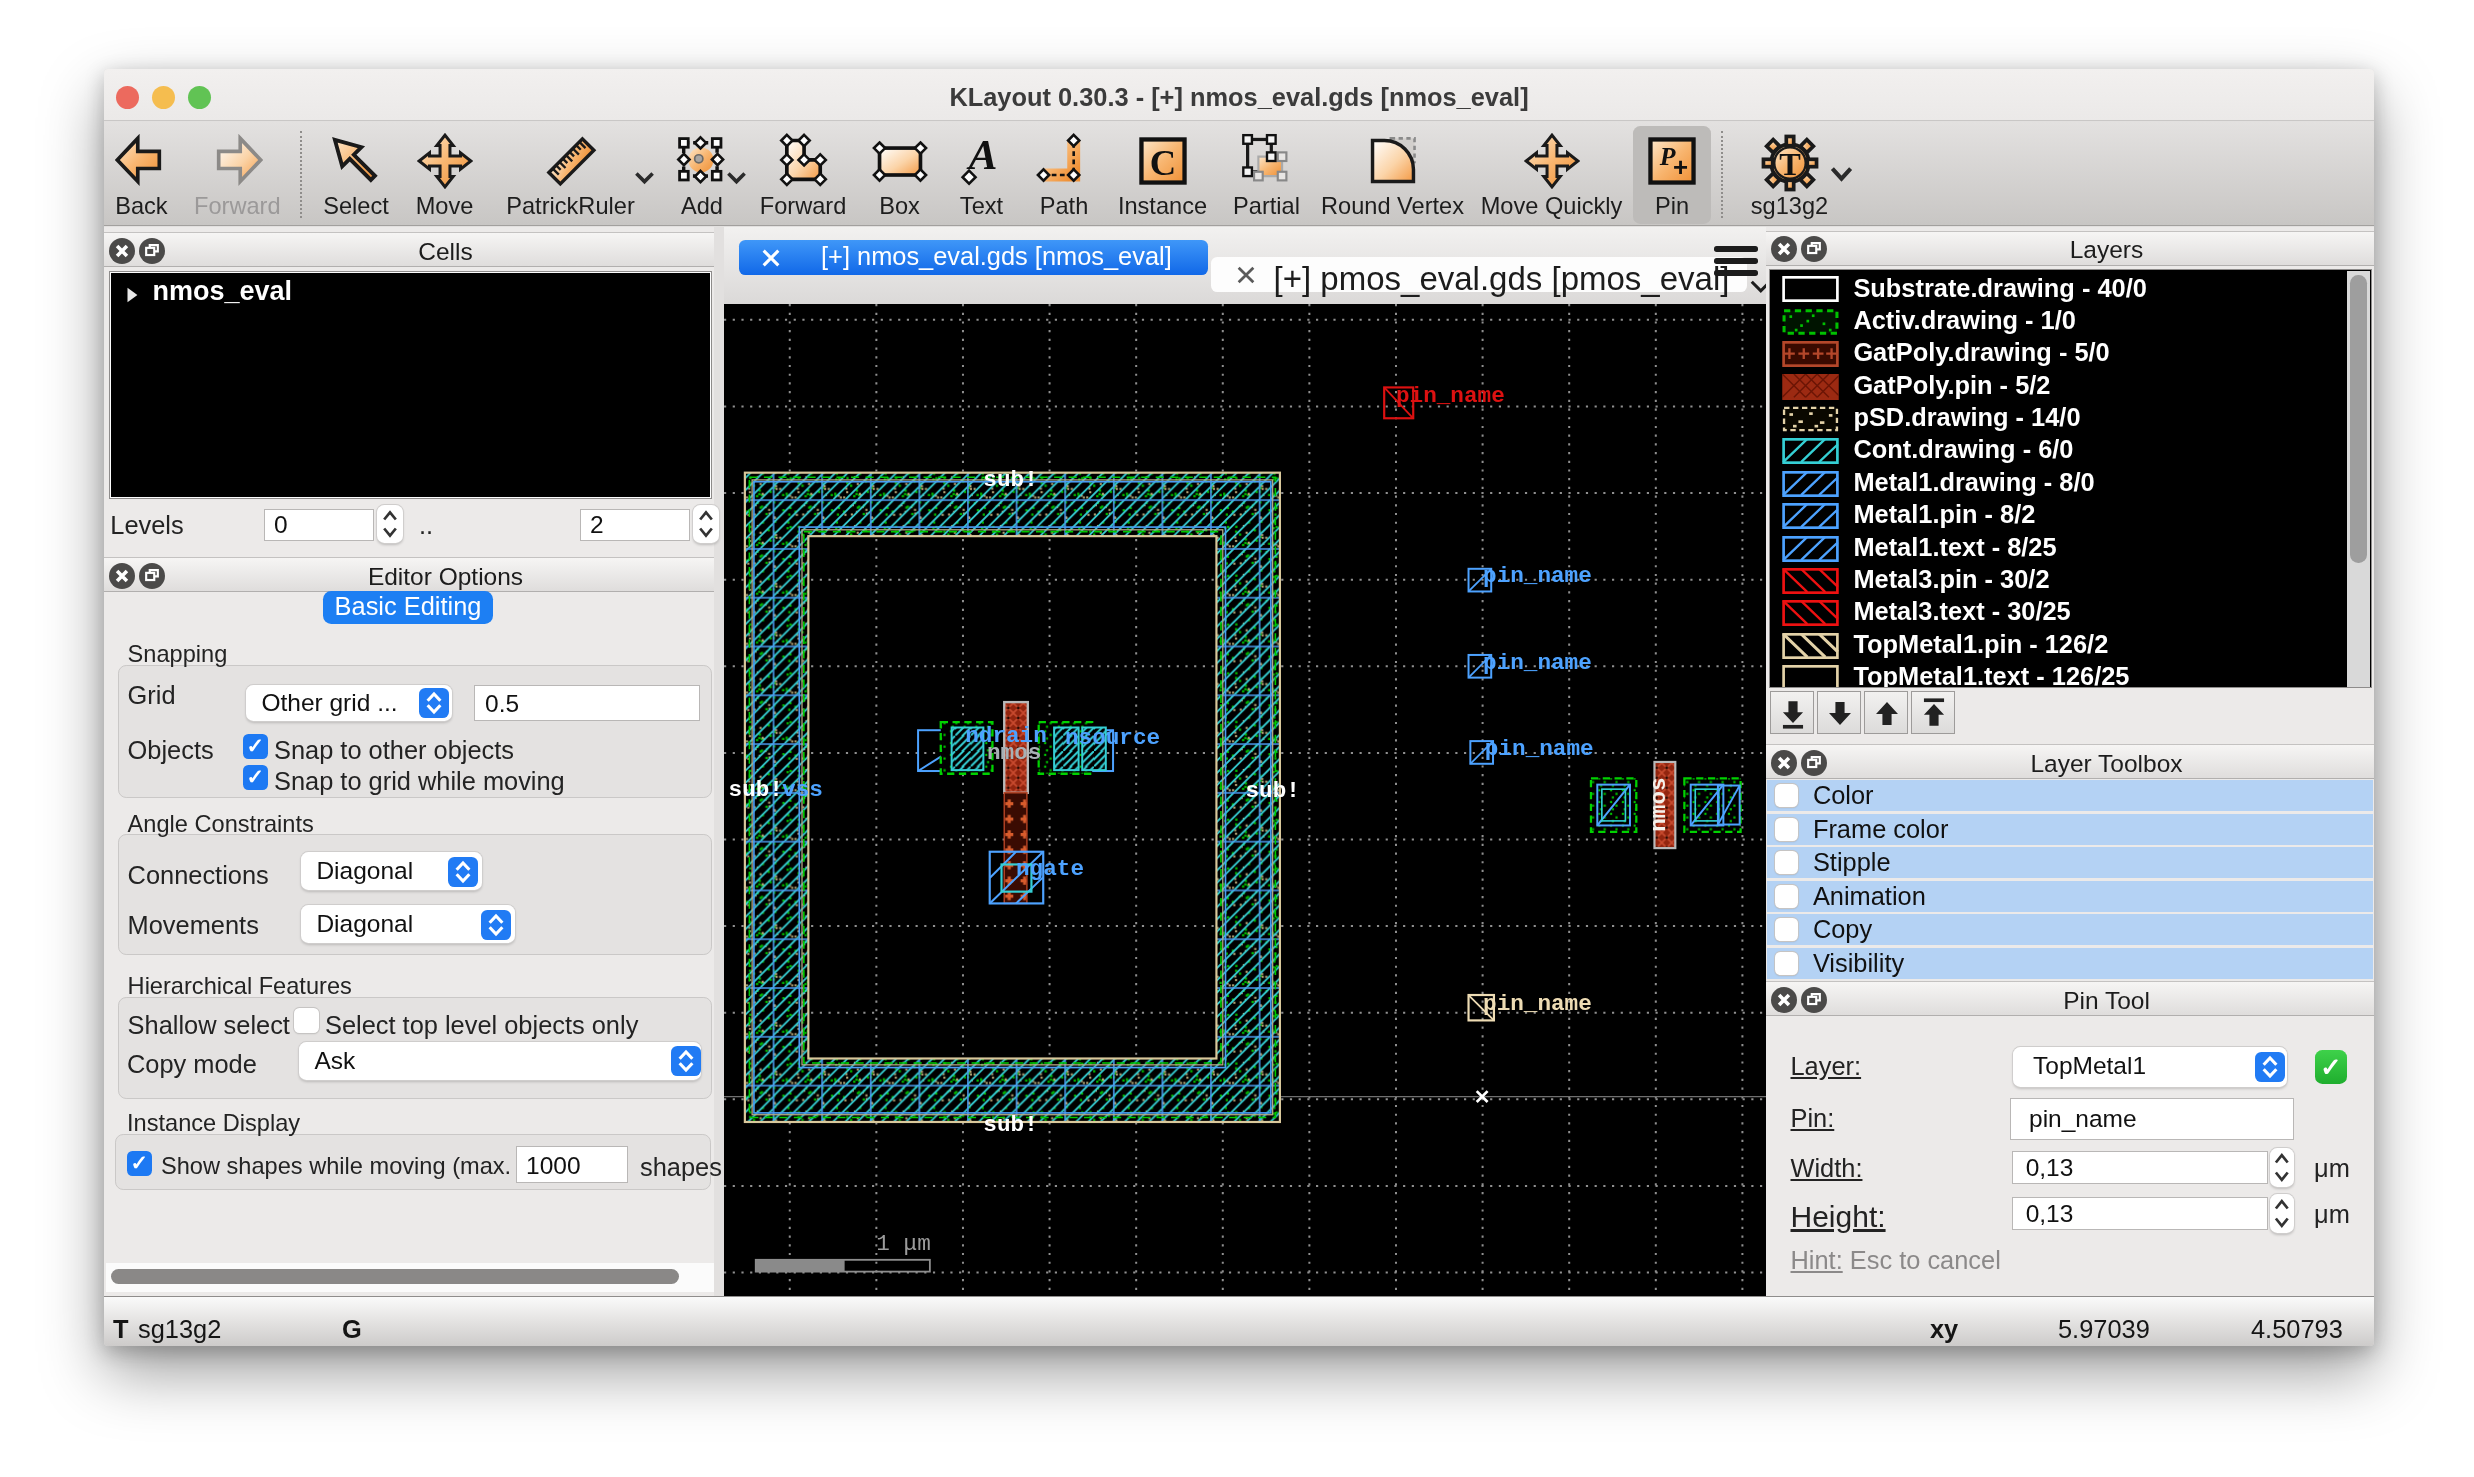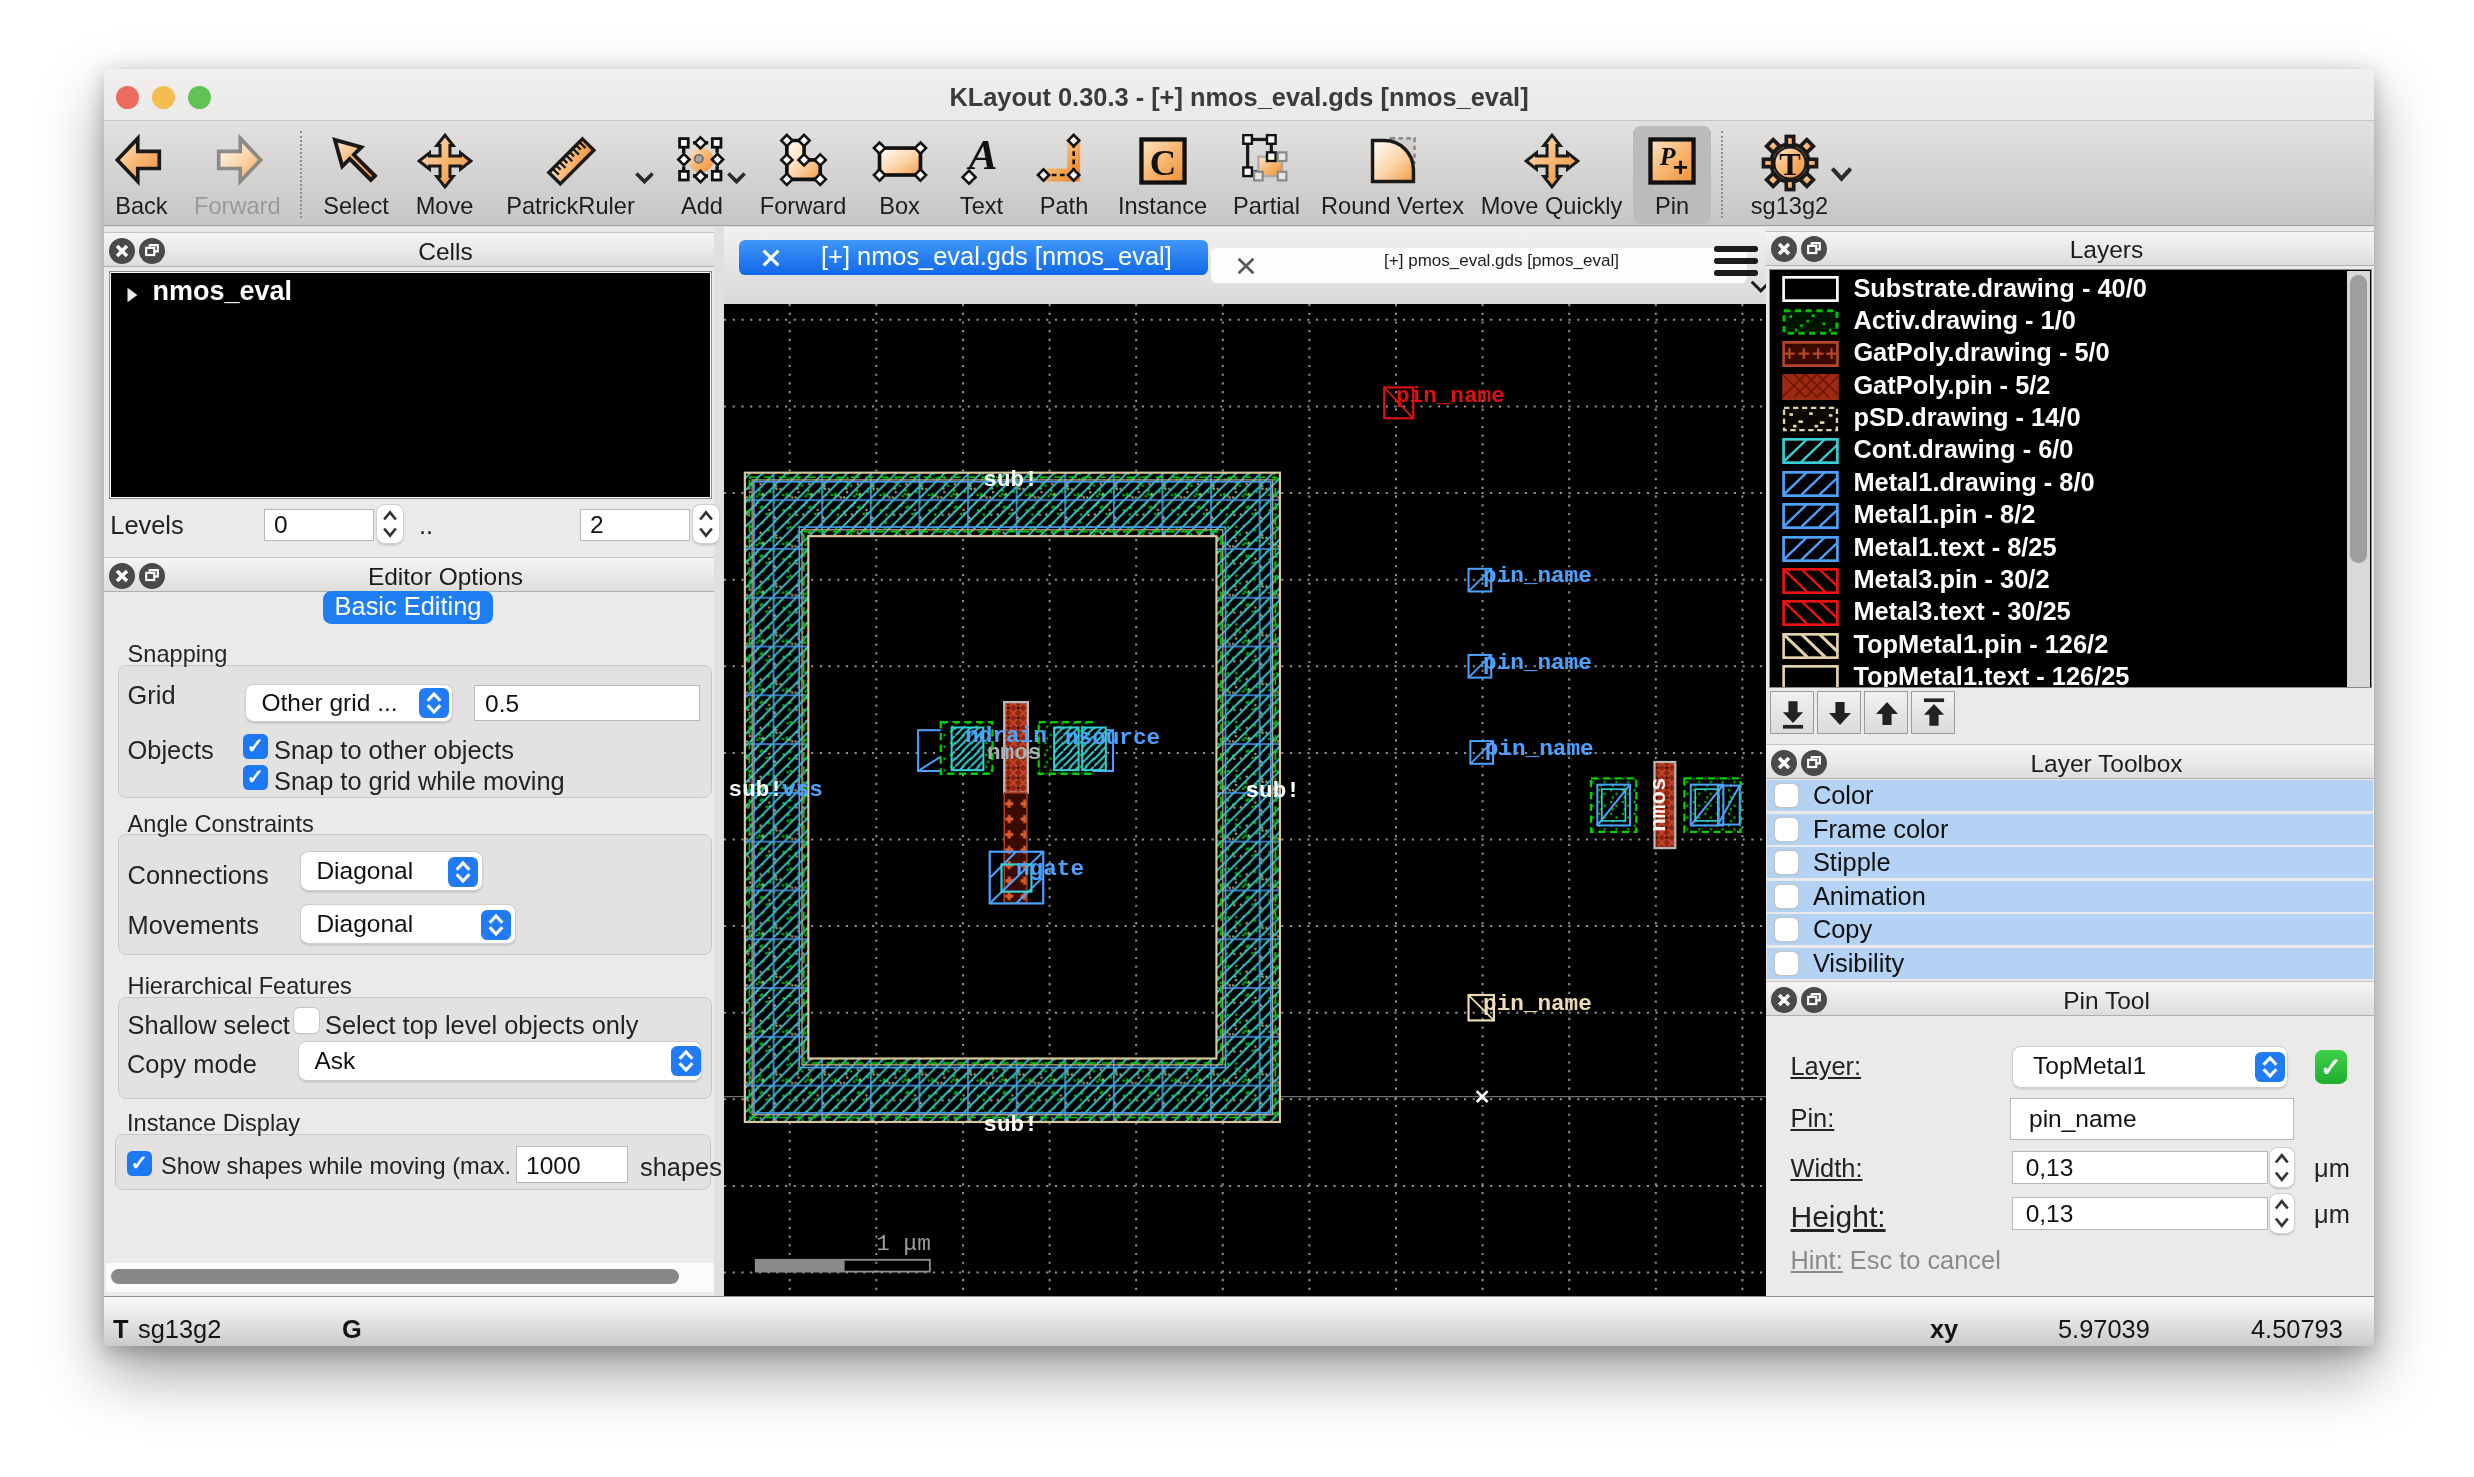--- a/index.html
+++ b/index.html
@@ -353,21 +353,21 @@
 
   <div id="center" style="position:absolute; left:620px; top:158px; width:1042px; height:1070px;">
 
     <div style="position:absolute; left:0; top:0; width:1042px; height:77px; background:linear-gradient(#f2f1f0,#dbd9d8);"></div>
     <div style="position:absolute; left:15.4px; top:12.7px; width:469px; height:35px; border-radius:6.3px; background:linear-gradient(#3f97f8,#1168e8); color:#fff; font-size:25.4px;">
       <svg width="22" height="22" style="position:absolute; left:21px; top:7.3px;" viewBox="0 0 24 24">
           <path d="M4 4 L20 20 M20 4 L4 20" stroke="#fff" stroke-width="3.4"></path>
         </svg>
       <div style="position:absolute; left:54px; right:9px; top:2.7px; text-align:center;">[+] nmos_eval.gds [nmos_eval]</div>
     </div>
-    <div style="position:absolute; left:487px; top:21px; width:536px; height:35px; border-radius:6.3px; background:#fdfdfd; color:#1c1c1c; font-size:17px;">
+    <div style="position:absolute; left:487px; top:30px; width:536px; height:35px; border-radius:6.3px; background:#fdfdfd; color:#1c1c1c; font-size:33px;">
       <svg width="22" height="22" style="position:absolute; left:23.6px; top:7.3px;" viewBox="0 0 24 24">
           <path d="M4 4 L20 20 M20 4 L4 20" stroke="#5a5a5a" stroke-width="3"></path>
         </svg>
       <div style="position:absolute; left:54px; right:9px; top:2.7px; text-align:center;">[+] pmos_eval.gds [pmos_eval]</div>
     </div>
     <div style="position:absolute; left:990px; top:19px; width:44px; height:6.3px; background:#1c1c1c; border-radius:2.7px;"></div>
     <div style="position:absolute; left:990px; top:31px; width:44px; height:6.3px; background:#1c1c1c; border-radius:2.7px;"></div>
     <div style="position:absolute; left:990px; top:43px; width:44px; height:6.3px; background:#1c1c1c; border-radius:2.7px;"></div>
     <svg width="23.6" height="14.5" style="position:absolute; left:1025px; top:52px;" viewBox="0 0 26 16">
         <path d="M3 3 L13 13 L23 3" stroke="#1c1c1c" stroke-width="3.4" fill="none"></path>

